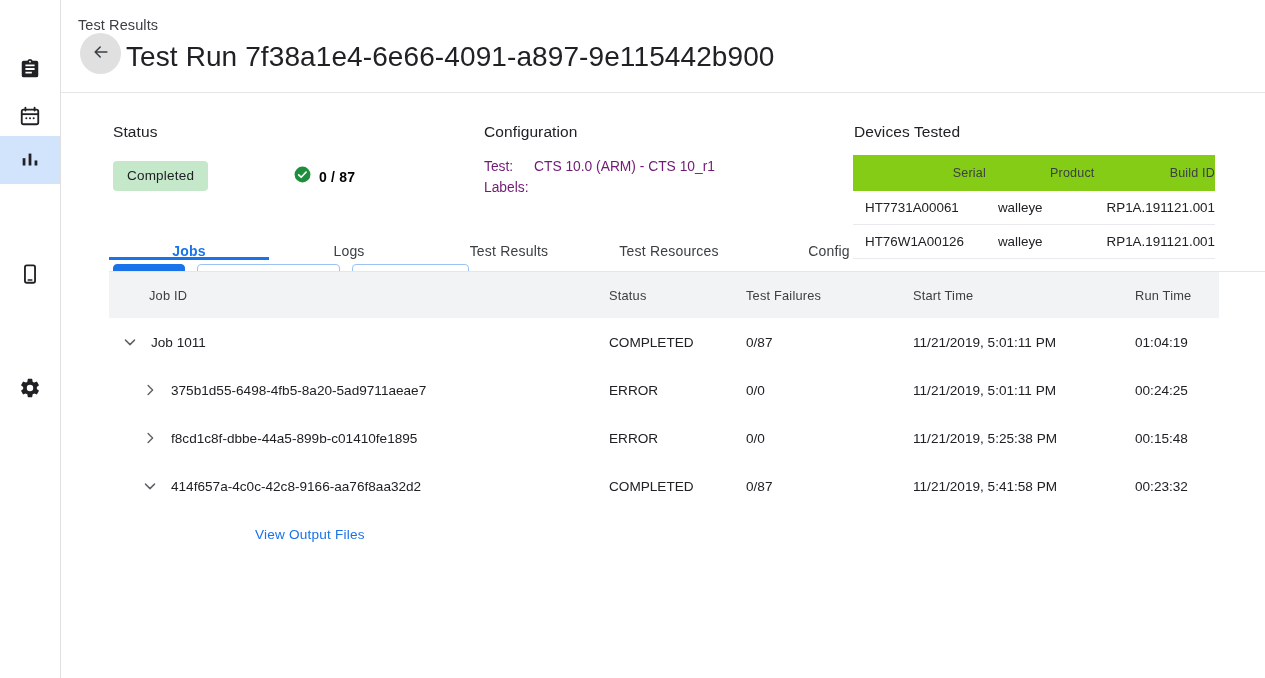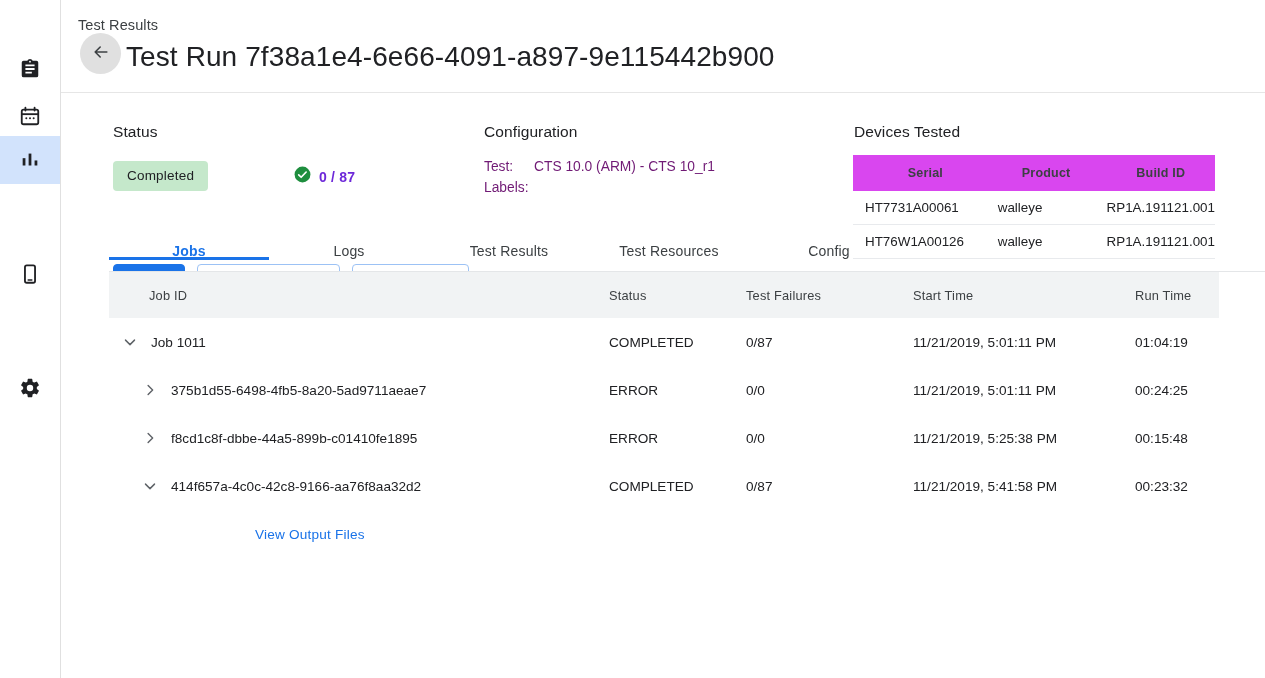--- a/index.html
+++ b/index.html
@@ -72,21 +72,21 @@
     border-radius: 4px;
     padding: 7px 14px 8px 14px;
     font-size: 13.5px;
     letter-spacing: .2px;
   }
   .status-count {
     position: absolute; left: 232px; top: 72px;
     display: flex; align-items: center; gap: 7px;
   }
   .status-count .count-text {
-    font-size: 14px; color: #6d28d9; font-weight: bold; letter-spacing: .2px;
+    font-size: 14px; color: #000000; font-weight: bold; letter-spacing: .2px;
   }
 
   .btn-row {
     position: absolute; left: 52px; top: 171px;
     display: flex; align-items: center; gap: 12px;
   }
   .btn {
     font-family: "Liberation Sans", sans-serif;
     font-size: 13.5px;
     border-radius: 4px;
@@ -110,24 +110,24 @@
   .config-lines .v { white-space: nowrap; }
 
   
   .devices-table {
     position: absolute; left: 792px; top: 62px;
     width: 362px;
     border-collapse: collapse;
     font-size: 13px;
   }
   .devices-table thead th {
-    background: #d946ef;
+    background: #84cc16;
     color: #3c4043;
-    font-weight: 700;
-    text-align: center;
+    font-weight: 400;
+    text-align: right;
     font-size: 12.5px;
     padding: 11px 0 11px 12px;
     letter-spacing: .2px;
   }
   .devices-table tbody td {
     padding: 9px 0 9px 12px;
     font-size: 13.4px;
     color: #202124;
     border-bottom: 1px solid #e8eaed;
     white-space: nowrap;

